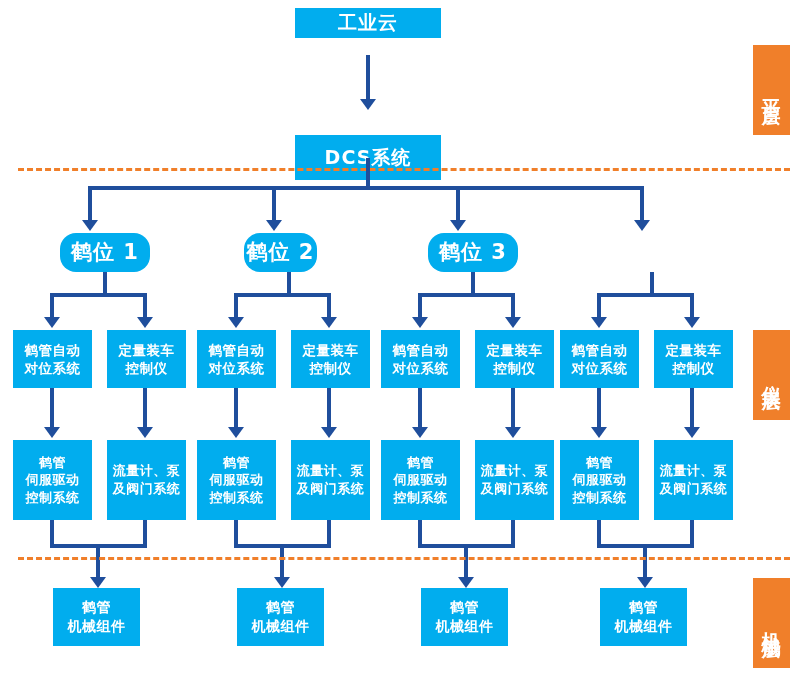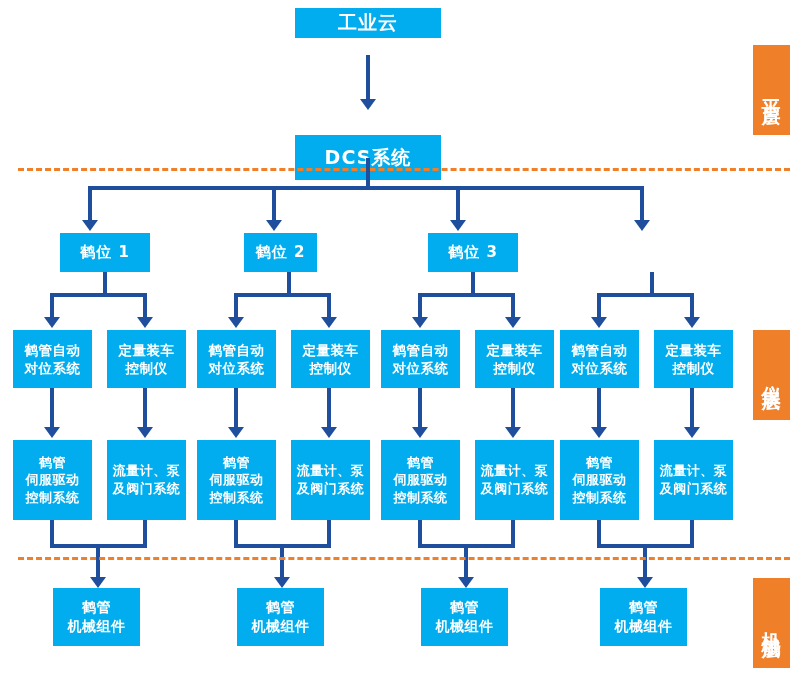--- a/index.html
+++ b/index.html
@@ -24,21 +24,21 @@
     display: flex;
     align-items: center;
     justify-content: center;
     text-align: center;
     font-weight: bold;
     line-height: 1.35;
     letter-spacing: 0.5px;
     white-space: pre-line;
   }
   .box.top      { font-size: 19px; letter-spacing: 1px; }
-  .box.station  { font-size: 15px; letter-spacing: 1px; }
+  .box.station  { font-size: 21px; letter-spacing: 1px; border-radius: 16px; }
   .box.instr    { font-size: 13.5px; }
   .box.servo    { font-size: 13px; }
   .box.mech     { font-size: 14px; }
 
   
   .layer-tag {
     position: absolute;
     background: #F07F2A;
     color: #ffffff;
     font-size: 19px;

